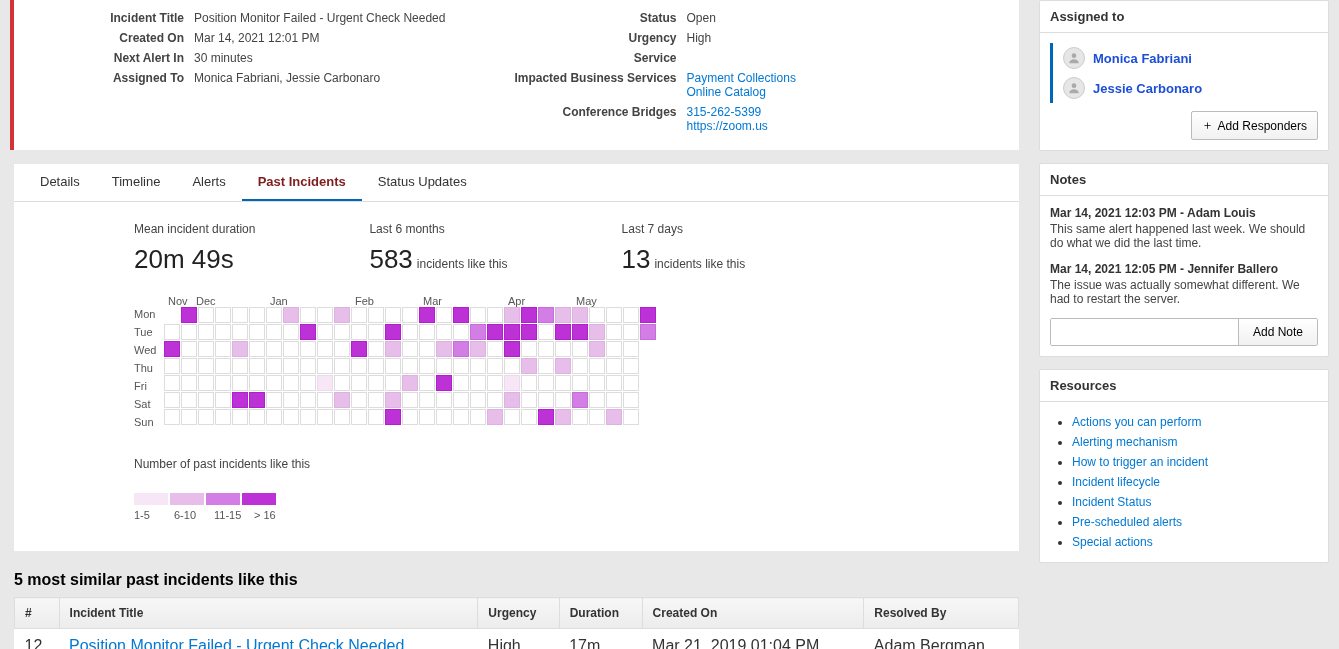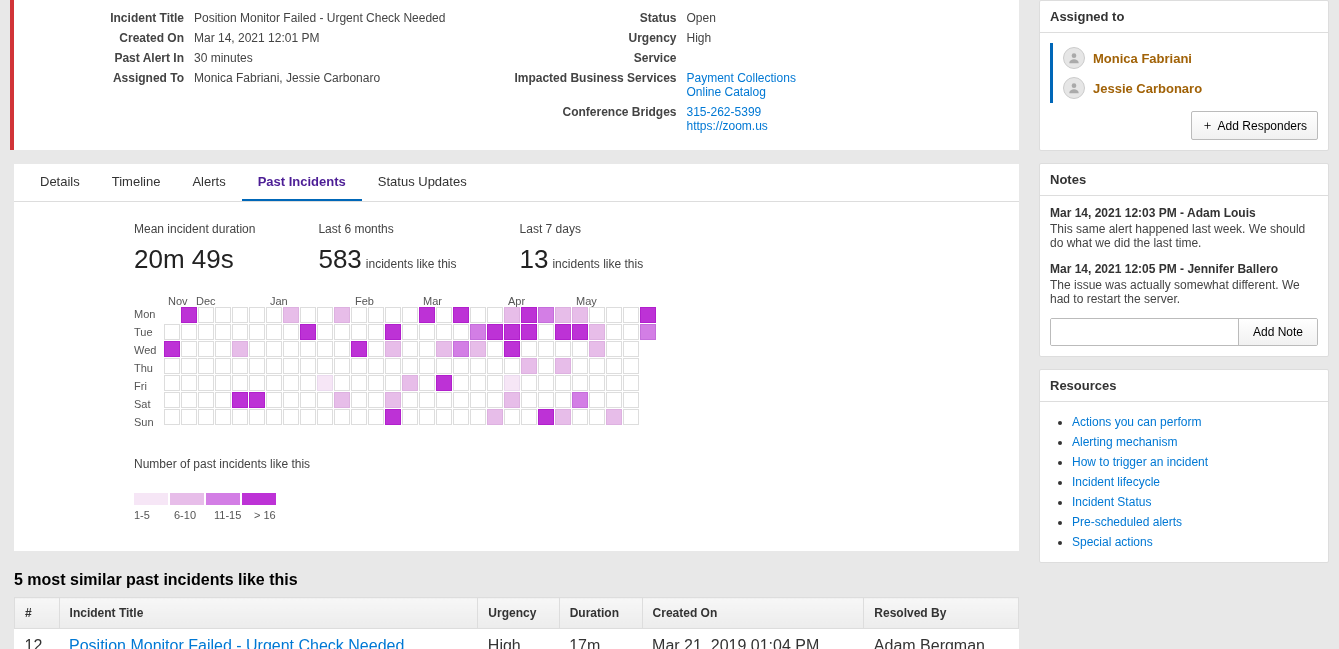--- a/index.html
+++ b/index.html
@@ -16,25 +16,25 @@
 .fields { display: flex; flex-wrap: wrap; }
 .fields-col { width: 50%; }
 .field-row { display: flex; padding: 3px 0; }
 .field-label { width: 180px; text-align: right; padding-right: 10px; font-weight: 600; color: #444; font-size: 12px; }
 .field-val { font-size: 12px; color: #444; }
 .field-val .link { display: block; }
 
 
 .tabs { background:#fff; margin: 14px 10px 0 14px; border-bottom:1px solid #ddd; display:flex; padding:0 10px; }
 .tab { padding:10px 16px; font-size:13px; cursor:pointer; color:#333; }
-.tab.active { color:#4c1d95; border-bottom:2px solid #0067b8; font-weight:600;text-align:center; }
+.tab.active { color:#7f1d1d; border-bottom:2px solid #0067b8; font-weight:600;text-align:center; }
 
 
 .panel { background:#fff; margin:0 10px 10px 14px; padding:20px 40px 30px 40px; }
-.stats { display:flex; gap:63px; margin-bottom:20px; margin-left:80px; }
+.stats { display:flex; gap:114px; margin-bottom:20px; margin-left:80px; }
 .stat-label { font-size:12px; color:#444; margin-bottom:8px; }
 .stat-big { font-size:26px; font-weight:400; color:#222; }
 .stat-small { font-size:12px; color:#444; margin-left:4px; }
 
 
 .heatmap-wrap { margin-left:80px; }
 .months-row { display:flex; margin-left:34px; font-size:11px; color:#555; }
 .months-row span { display:inline-block; }
 .days-col { display:flex; flex-direction:column; font-size:11px; color:#555; width:30px; }
 .days-col span { height:18px; line-height:15px; }
@@ -65,21 +65,21 @@
 .similar-table th { text-align:left; font-size:12px; font-weight:600; padding:8px 10px; background:linear-gradient(#f7f7f7,#ececec); border:1px solid #ddd; }
 .similar-table td { font-size:16px; padding:8px 10px; border-top:1px solid #eee; }
 
 
 .side-section { background:#fff; border:1px solid #ddd; border-radius:2px; margin-bottom:12px; padding:0; }
 .side-head { font-weight:600; padding:8px 10px; border-bottom:1px solid #ddd; font-size:13px; color:#333; }
 .side-body { padding:10px; }
 .assignee-list { border-left:3px solid #0067b8; padding-left:10px; }
 .assignee { display:flex; align-items:center; gap:8px; padding:4px 0; }
 .avatar { width:22px; height:22px; border-radius:50%; background:#e6e6e6; border:1px solid #ccc; display:flex; align-items:center; justify-content:center; font-size:12px; color:#888; }
-.assignee .link { font-weight:600; color:#a16207; }
+.assignee .link { font-weight:600; color:#1d4ed8; }
 .btn { background:linear-gradient(#fff,#f1f1f1); border:1px solid #bbb; border-radius:2px; padding:5px 10px; font-size:12px; cursor:pointer; display:inline-flex; align-items:center; gap:4px; }
 
 .note-item { margin-bottom:12px; font-size:12px; }
 .note-meta { font-weight:600; color:#333; margin-bottom:2px; }
 .note-text { color:#444; }
 .note-input-row { display:flex; border:1px solid #bbb; border-radius:2px; overflow:hidden; }
 .note-input-row input { flex:1; border:none; padding:6px; font-size:12px; outline:none; }
 .note-input-row button { border:none; border-left:1px solid #bbb; background:linear-gradient(#fff,#f1f1f1); padding:6px 14px; font-size:12px; cursor:pointer; }
 
 .resource-list { list-style:disc; padding-left:22px; }
@@ -99,21 +99,21 @@
         <div class="fields-col">
           <div class="field-row">
               <div class="field-label">Incident Title</div>
               <div class="field-val">Position Monitor Failed - Urgent Check Needed</div>
             </div>
           <div class="field-row">
               <div class="field-label">Created On</div>
               <div class="field-val">Mar 14, 2021 12:01 PM</div>
             </div>
           <div class="field-row">
-              <div class="field-label">Past Alert In</div>
+              <div class="field-label">Next Alert In</div>
               <div class="field-val">30 minutes</div>
             </div>
           <div class="field-row">
               <div class="field-label">Assigned To</div>
               <div class="field-val">Monica Fabriani, Jessie Carbonaro</div>
             </div>
         </div>
         <div class="fields-col">
           <div class="field-row">
               <div class="field-label">Status</div>

